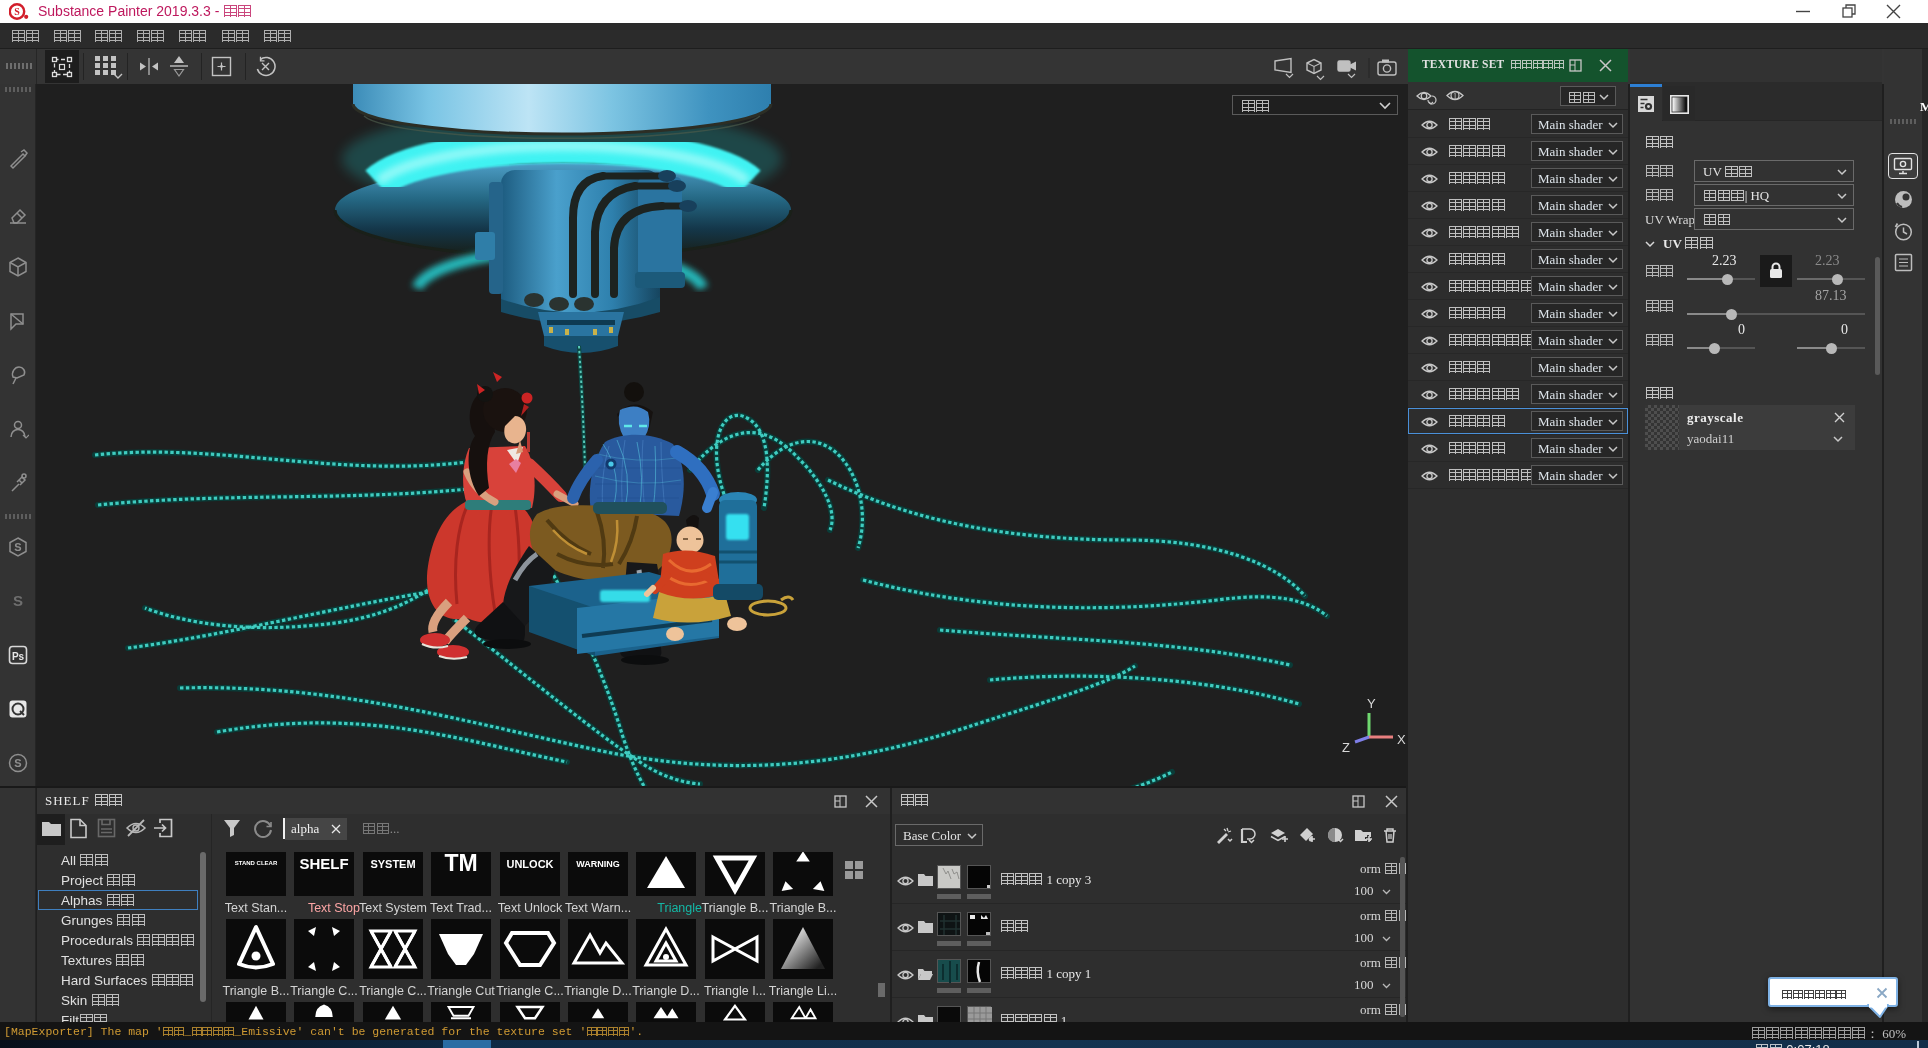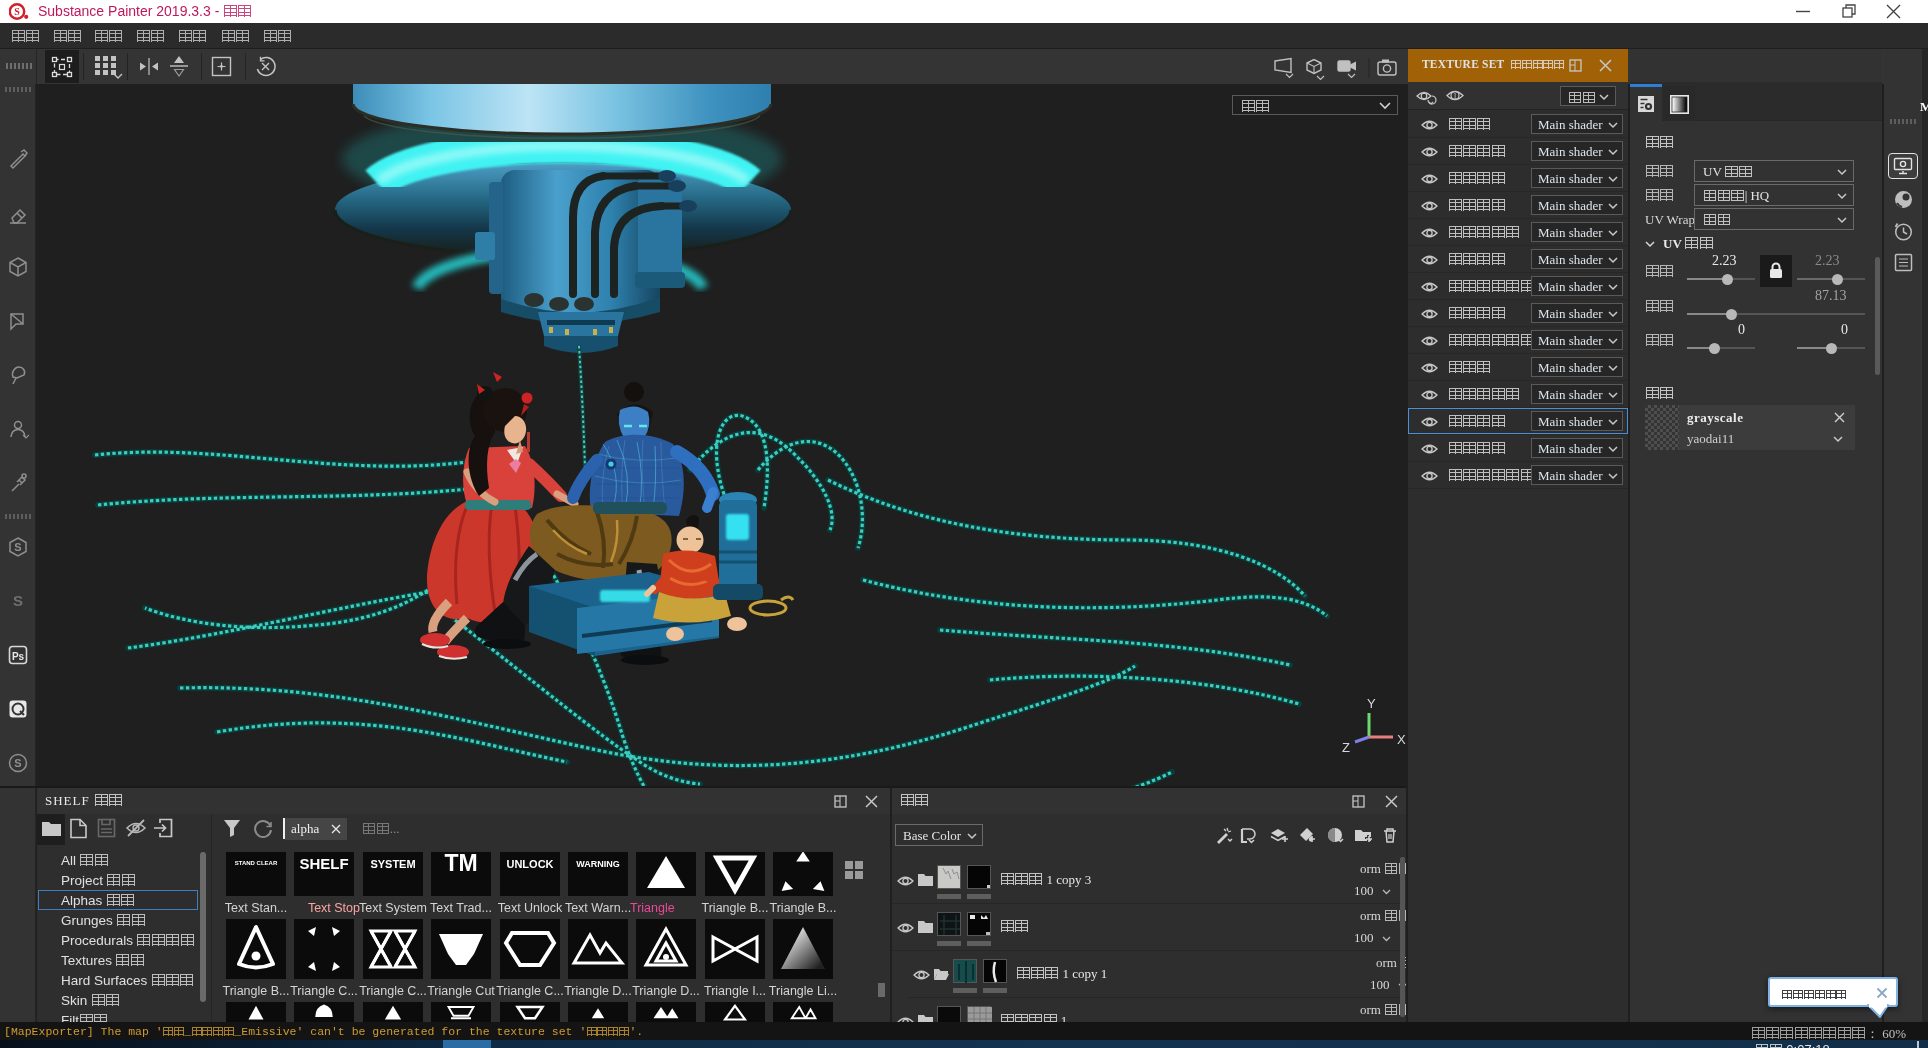--- a/index.html
+++ b/index.html
@@ -343,21 +343,21 @@
       </g>
     </svg>
     <div class="abs" style="left:1195px;top:11px;width:166px;height:20px;border:1px solid #5a5a5a;color:#e0e0e0">
       <span class="abs" style="left:8px;top:3px"><b class="g13"></b><b class="g13"></b></span>
       <svg class="abs" style="right:6px;top:6px" width="12" height="8" viewBox="0 0 12 8">
         <path d="M1 1l5 5 5-5" fill="none" stroke="#d0d0d0" stroke-width="1.6"></path>
       </svg>
     </div>
   </div>
 <div class="abs" style="left:1408px;top:49px;width:220px;height:973px;background:#2d2d2d">
-    <div class="abs" style="left:0px;top:0px;width:220px;height:33px;background:#a16207">
+    <div class="abs" style="left:0px;top:0px;width:220px;height:33px;background:#14532d">
       <div class="abs ser" style="left:14px;top:9px;font-size:11.5px;font-weight:bold;color:#e2e2e2;letter-spacing:0.2px;white-space:nowrap;overflow:hidden;max-width:156px">TEXTURE SET&nbsp; <b class="g11"></b><b class="g11"></b><b class="g11"></b><b class="g11"></b><b class="g11"></b></div>
       <svg class="abs" style="right:46px;top:10px" width="13" height="13" viewBox="0 0 13 13" fill="none" stroke="#c8c8c8" stroke-width="1.3">
         <rect x="1" y="1" width="11" height="11"></rect>
         <path d="M6 1v11M1 6h5" stroke-width="1"></path>
       </svg>
       <svg class="abs" style="right:16px;top:10px" width="13" height="13" viewBox="0 0 13 13">
         <path d="M1 1l11 11M12 1L1 12" stroke="#c8c8c8" stroke-width="1.5"></path>
       </svg>
     </div>
     <div class="abs" style="left:0;top:33px;width:220px;height:28px;background:#313131;border-bottom:1px solid #232323">
@@ -758,21 +758,21 @@
     <div class="abs" style="left:457px;top:113px;width:72px;font-size:12.5px;color:#d4d4d4;text-align:center;white-space:nowrap">Text Unlock</div>
     <div class="abs" style="left:531px;top:64px;width:60px;height:44px;background:#0b0b0b;overflow:hidden">
       <div class="abs" style="left:0;top:7px;width:60px;text-align:center;font-weight:bold;color:#fff;font-size:9px;letter-spacing:0">WARNING</div>
     </div>
     <div class="abs" style="left:525px;top:113px;width:72px;font-size:12.5px;color:#d4d4d4;text-align:center;white-space:nowrap">Text Warn...</div>
     <div class="abs" style="left:599px;top:64px;width:60px;height:44px;background:#0b0b0b;overflow:hidden">
       <svg class="abs" style="left:0;top:0" width="60" height="44" viewBox="0 0 60 44">
         <path d="M30 4L11 36h38z" fill="#fff"></path>
       </svg>
     </div>
-    <div class="abs" style="left:593px;top:113px;width:72px;font-size:12.5px;color:#ec4899;text-align:left;white-space:nowrap">Triangle</div>
+    <div class="abs" style="left:593px;top:113px;width:72px;font-size:12.5px;color:#14b8a6;text-align:right;white-space:nowrap">Triangle</div>
     <div class="abs" style="left:668px;top:64px;width:60px;height:44px;background:#0b0b0b;overflow:hidden">
       <svg class="abs" style="left:0;top:0" width="60" height="44" viewBox="0 0 60 44">
         <path d="M12 6h36L30 38z" fill="none" stroke="#fff" stroke-width="5"></path>
       </svg>
     </div>
     <div class="abs" style="left:662px;top:113px;width:72px;font-size:12.5px;color:#d4d4d4;text-align:center;white-space:nowrap">Triangle B...</div>
     <div class="abs" style="left:736px;top:64px;width:60px;height:44px;background:#0b0b0b;overflow:hidden">
       <svg class="abs" style="left:0;top:0" width="60" height="44" viewBox="0 0 60 44" fill="none" stroke="#fff" stroke-width="3">
         <path d="M26 8l4-6 4 6z" fill="#fff"></path>
         <path d="M13 32l-2 5 6-1z" fill="#fff"></path>
@@ -997,21 +997,21 @@
       </div>
       <div class="abs" style="left:45px;top:37px;width:24px;height:5px;background:#5e5e5e"></div>
       <div class="abs" style="left:75px;top:37px;width:24px;height:5px;background:#5e5e5e"></div>
       <span class="abs ser" style="left:108px;top:15px;color:#e8e8e8;font-size:13px"><b class="g13"></b><b class="g13"></b></span>
       <span class="abs ser" style="left:468px;top:4px;color:#d8d8d8;font-size:13px;white-space:nowrap">orm <b class="g12"></b><b class="g12"></b></span>
       <span class="abs ser" style="left:462px;top:26px;color:#d8d8d8;font-size:13px">100</span>
       <svg class="abs" style="left:490px;top:32px" width="9" height="6" viewBox="0 0 9 6">
         <path d="M1 1l3.5 3.5L8 1" fill="none" stroke="#b8b8b8" stroke-width="1.3"></path>
       </svg>
     </div>
-    <div class="abs" style="left:16px;top:163px;width:514px;height:47px;border-bottom:1px solid #262626">
+    <div class="abs" style="left:0;top:163px;width:514px;height:47px;border-bottom:1px solid #262626">
       <svg class="abs" style="left:5px;top:18px" width="17" height="12" viewBox="0 0 17 12">
         <path d="M1 6 Q8.5 -1.5 16 6 Q8.5 13.5 1 6z" fill="none" stroke="#c8c8c8" stroke-width="1.3"></path>
         <circle cx="8.5" cy="6" r="2.6" fill="none" stroke="#c8c8c8" stroke-width="1.3"></circle>
       </svg>
       <svg class="abs" style="left:25px;top:16px" width="17" height="14" viewBox="0 0 17 14">
         <path d="M1 2h5l1.5 2H15v3H4L1 13z" fill="#c8c8c8"></path>
         <path d="M1 13l3-6h12l-3 6z" fill="#c8c8c8"></path>
       </svg>
       <div class="abs" style="left:45px;top:8px;width:24px;height:24px;background:#174c4c;border:1px solid #555">
         <svg width="24" height="24" viewBox="0 0 24 24">

